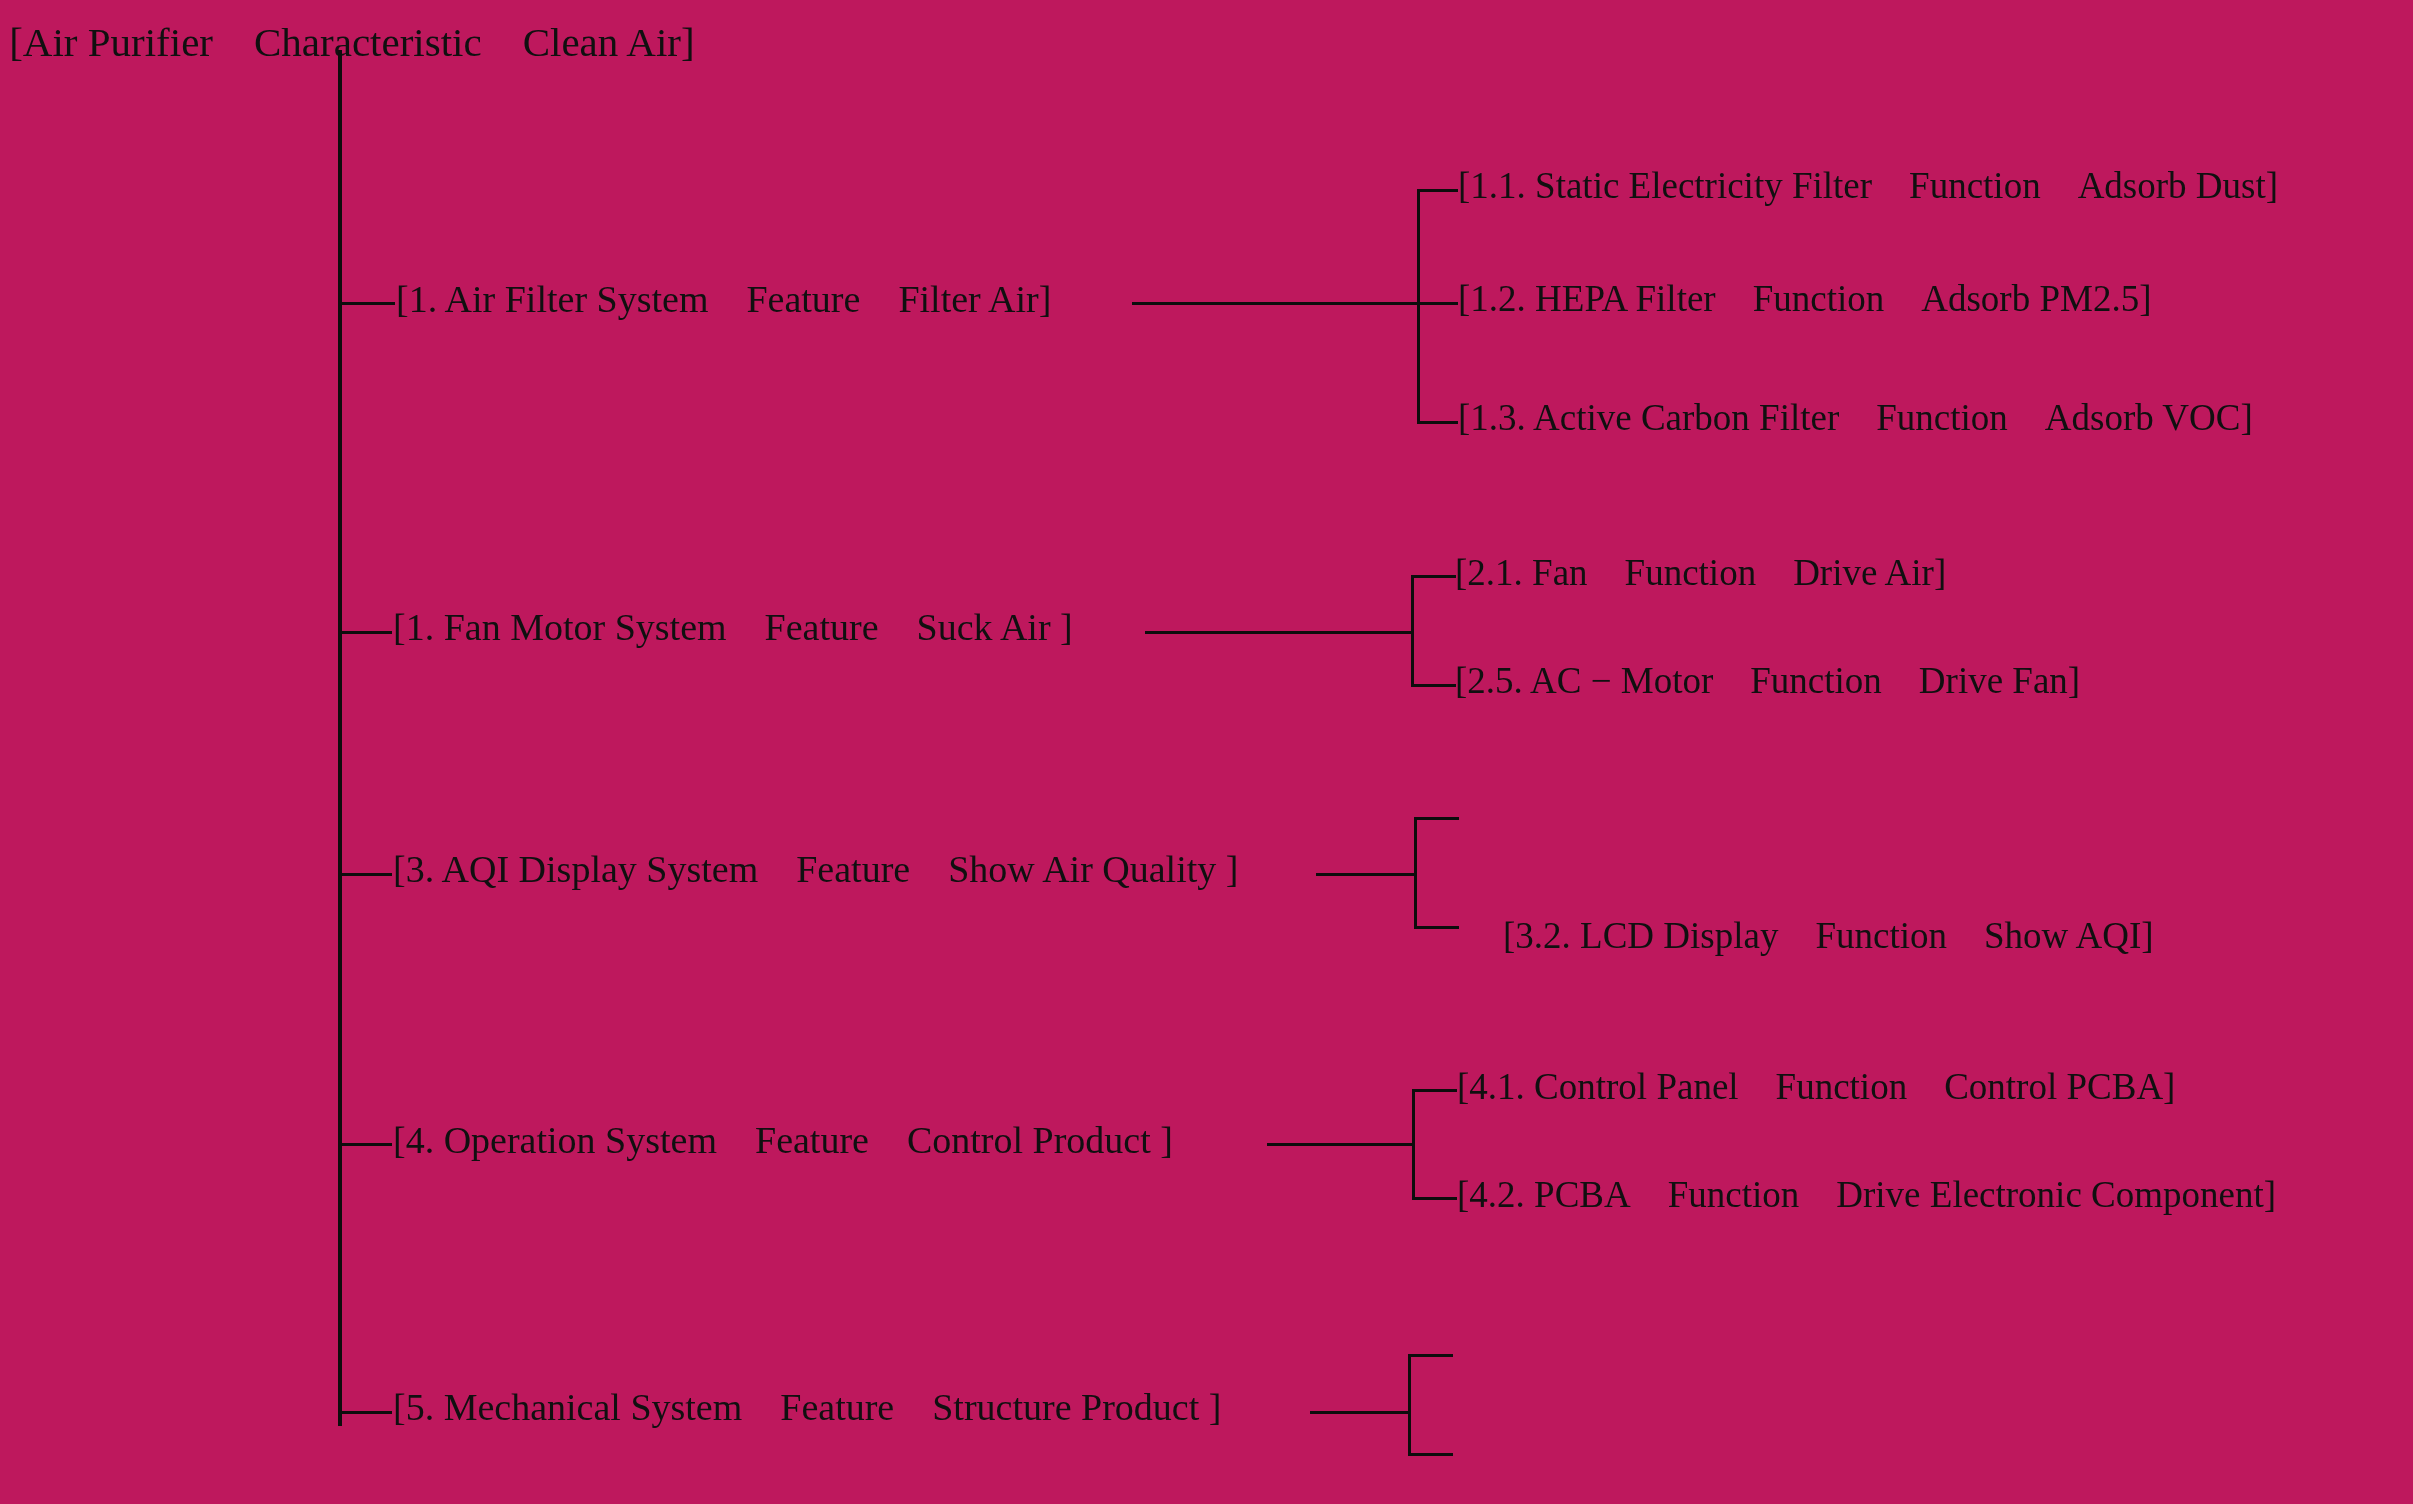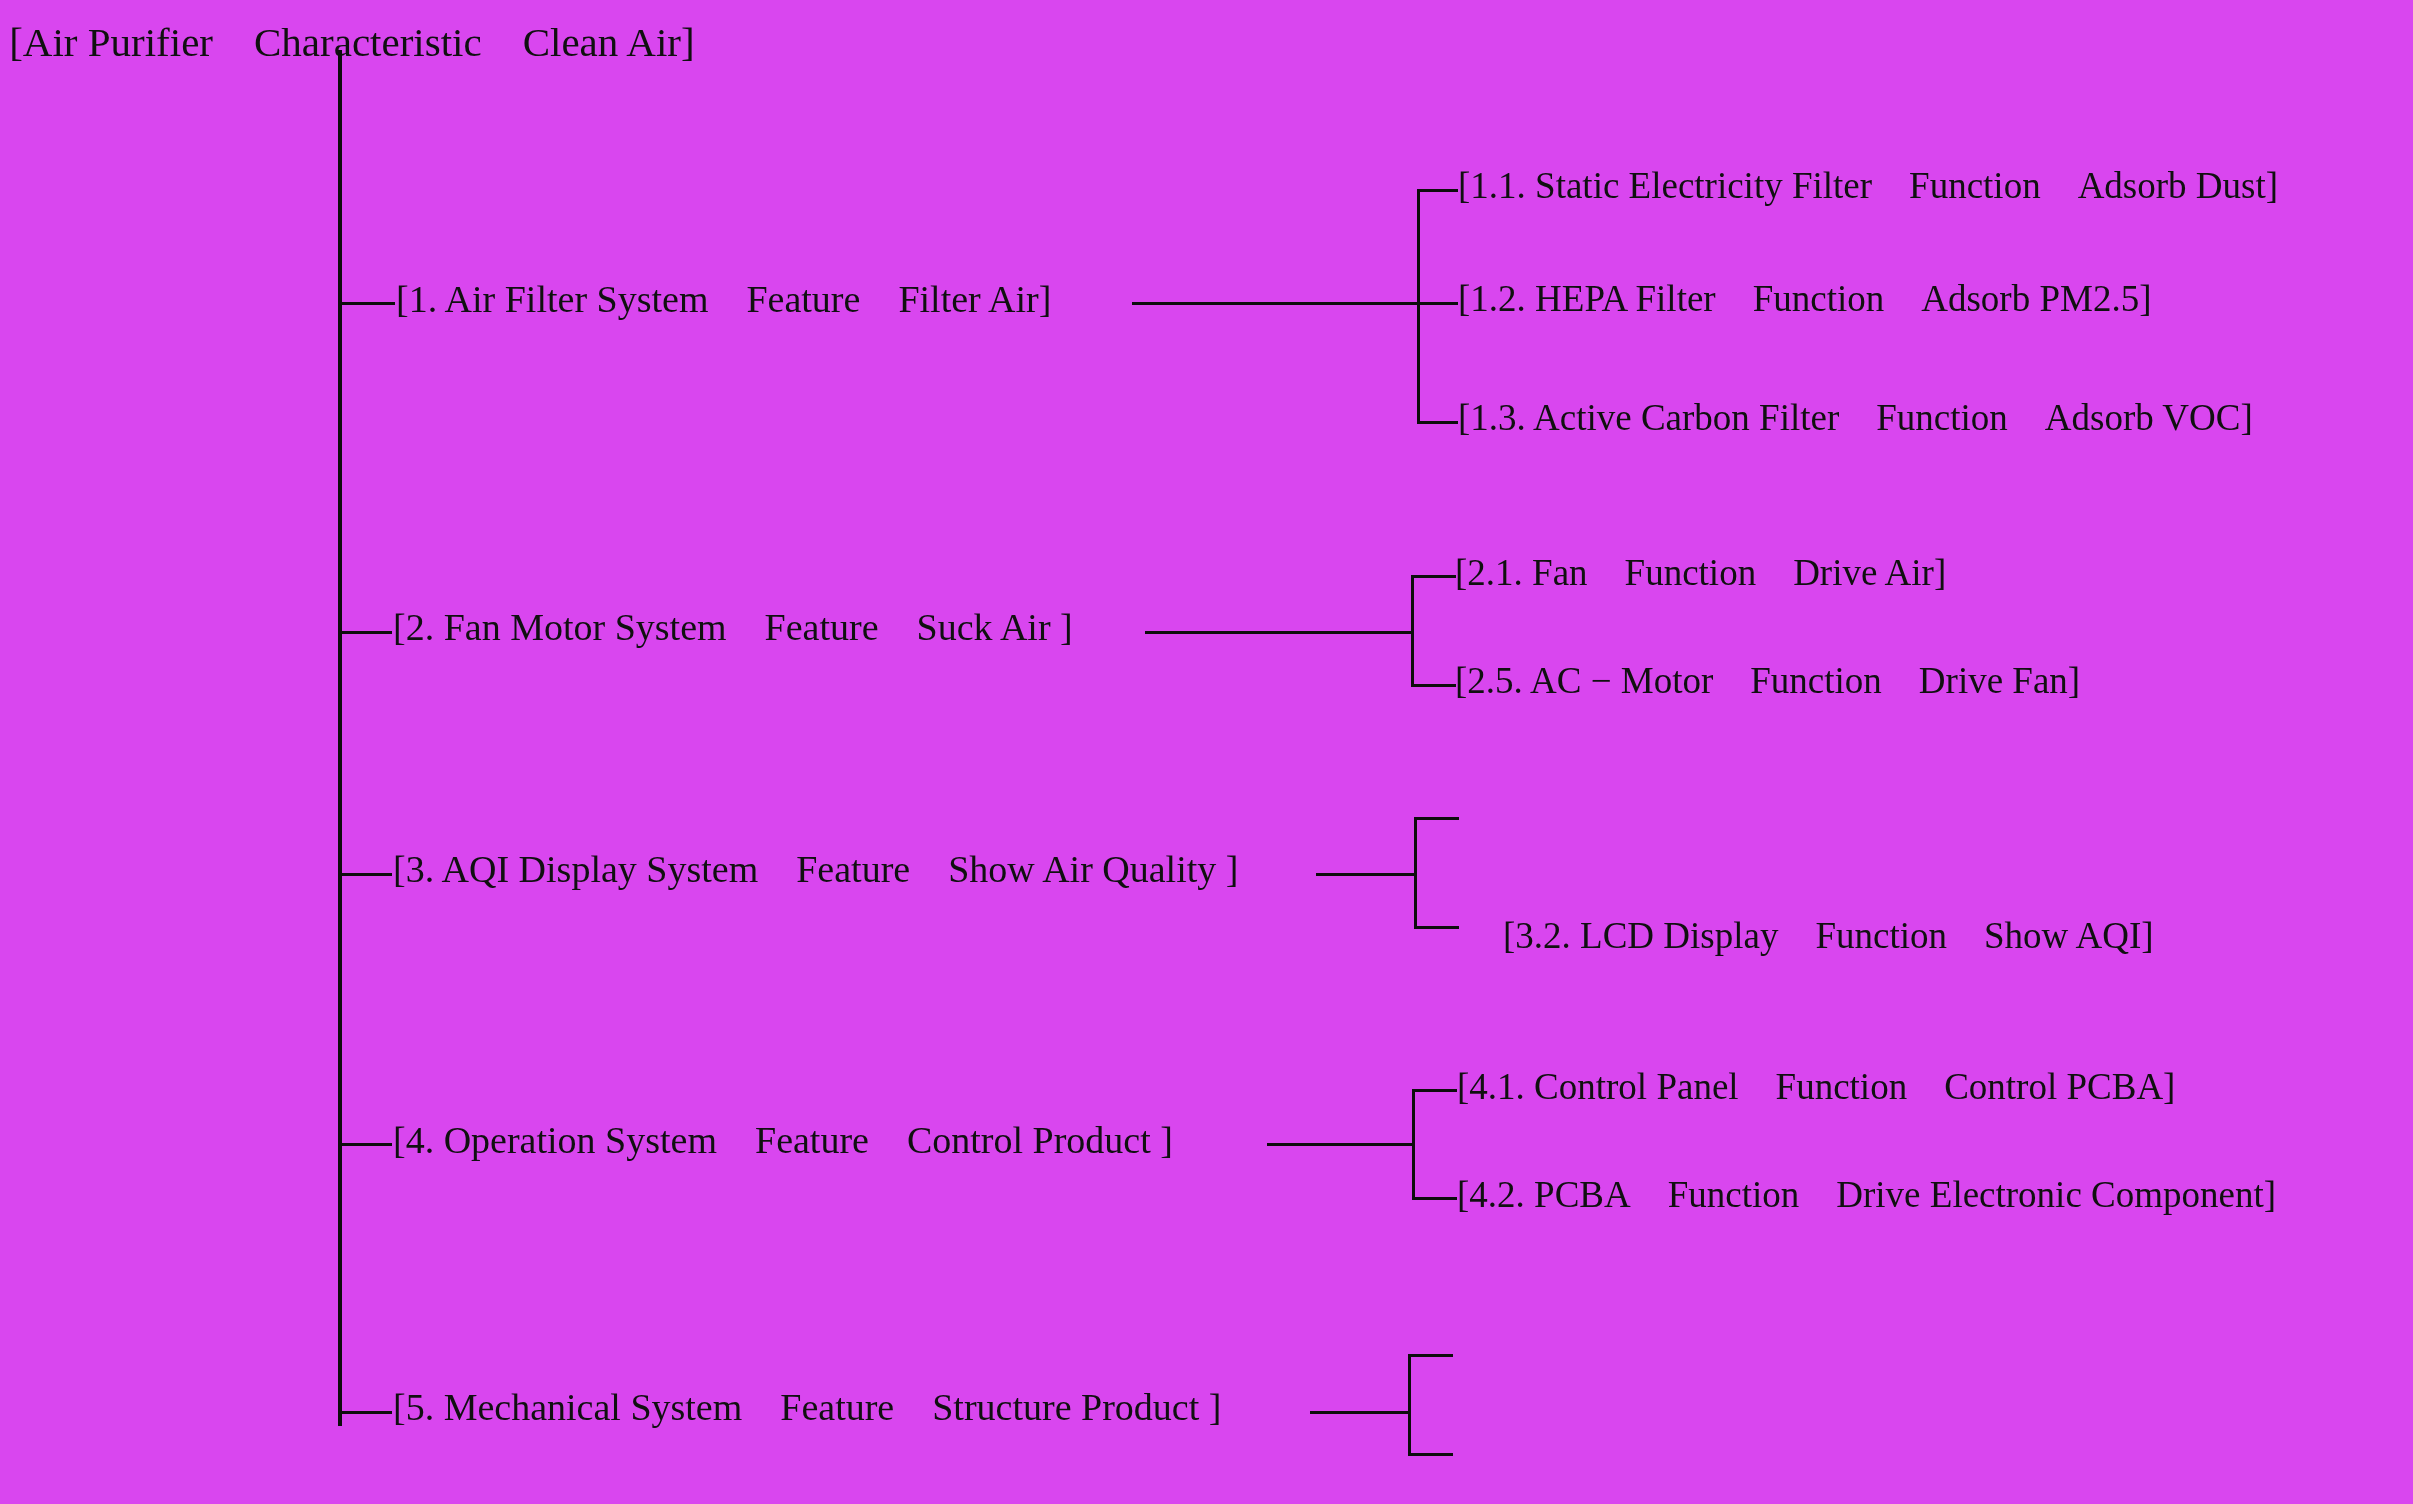--- a/index.html
+++ b/index.html
@@ -4,21 +4,21 @@
 <style>
   html, body {
     margin: 0;
     padding: 0;
     background: #ffffff;
   }
   #canvas {
     position: relative;
     width: 2413px;
     height: 1505px;
-    background: #d946ef;
+    background: #be185d;
     font-family: "Liberation Serif", "DejaVu Serif", serif;
     color: #000000;
     overflow: hidden;
   }
   .node {
     position: absolute;
     white-space: pre;
     line-height: 1;
     color: #101010;
     font-family: "Liberation Serif", "DejaVu Serif", serif;
@@ -65,21 +65,21 @@
 
   <div class="line vline" style="left:1417px; top:190px; height:234px;"></div>
   <div class="line hline" style="left:1417px; top:189px; width:41px;"></div>
   <div class="node lvl2-node" style="left:1458px; top:167px;">[1.1. Static Electricity Filter Function Adsorb Dust]</div>
   <div class="line hline" style="left:1417px; top:302px; width:41px;"></div>
   <div class="node lvl2-node" style="left:1458px; top:280px;">[1.2. HEPA Filter Function Adsorb PM2.5]</div>
   <div class="line hline" style="left:1417px; top:421px; width:41px;"></div>
   <div class="node lvl2-node" style="left:1458px; top:399px;">[1.3. Active Carbon Filter Function Adsorb VOC]</div>
 
   <div class="line hline" style="left:342px; top:631px; width:50px;"></div>
-  <div class="node lvl1-node" style="left:393px; top:608px;">[2. Fan Motor System Feature Suck Air ]</div>
+  <div class="node lvl1-node" style="left:393px; top:608px;">[1. Fan Motor System Feature Suck Air ]</div>
   <div class="line hline" style="left:1145px; top:631px; width:268px;"></div>
   <div class="line vline" style="left:1411px; top:577px; height:110px;"></div>
   <div class="line hline" style="left:1411px; top:575px; width:45px;"></div>
   <div class="node lvl2-node" style="left:1455px; top:554px;">[2.1. Fan Function Drive Air]</div>
   <div class="line hline" style="left:1411px; top:684px; width:45px;"></div>
   <div class="node lvl2-node" style="left:1455px; top:662px;">[2.5. AC − Motor Function Drive Fan]</div>
 
   <div class="line hline" style="left:342px; top:873px; width:50px;"></div>
   <div class="node lvl1-node" style="left:393px; top:850px;font-family:Liberation Serif, serif;">[3. AQI Display System Feature Show Air Quality ]</div>
   <div class="line hline" style="left:1316px; top:873px; width:100px;"></div>

